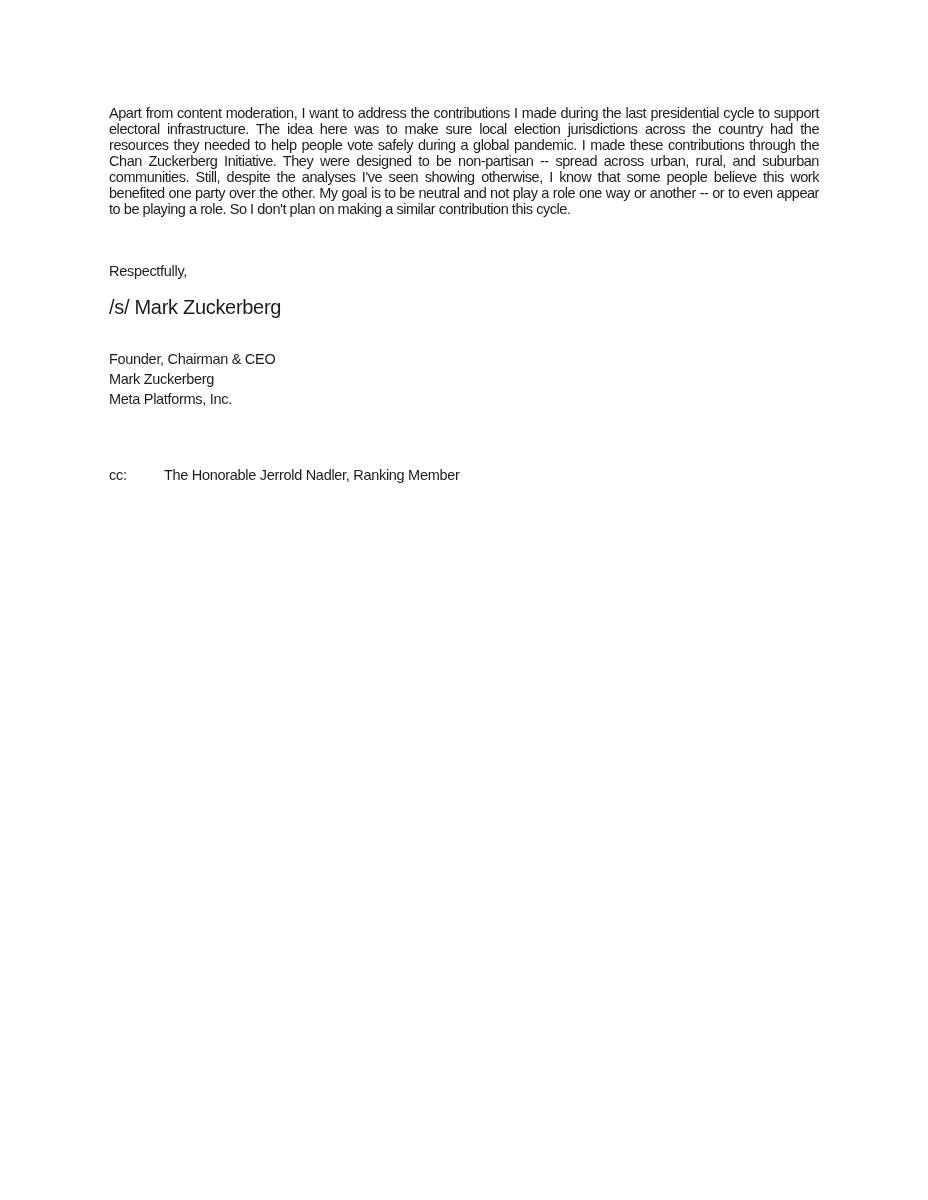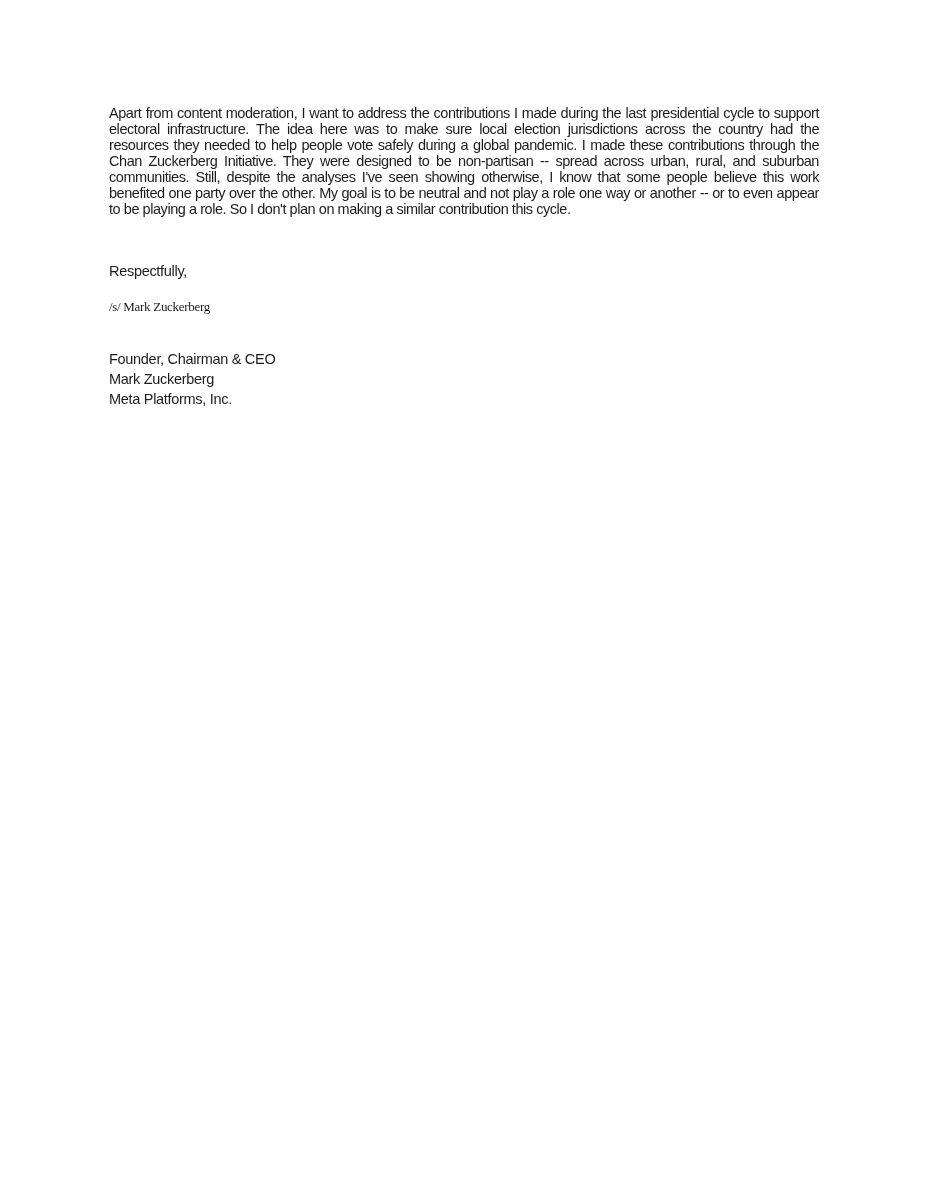--- a/index.html
+++ b/index.html
@@ -28,24 +28,23 @@
     text-align: justify;
   }
   .closing-line {
     margin-top: 44px;
     font-size: 14.5px;
     line-height: 20px;
     letter-spacing: -0.3px;
   }
   .signature-line {
     margin-top: 16px;
-    font-size: 13px;
+    font-size: 20px;
     line-height: 20px;
     letter-spacing: -0.3px;
-    font-family: Liberation Serif, serif;
   }
   .signature-block {
     margin-top: 32px;
     font-size: 14.5px;
     line-height: 20px;
     letter-spacing: -0.3px;
   }
   .cc-row {
     margin-top: 56px;
     display: flex;
@@ -69,14 +68,18 @@
   <p class="closing-line">Respectfully,</p>
 
   <p class="signature-line">/s/ Mark Zuckerberg</p>
 
   <div class="signature-block">
     <div>Founder, Chairman &amp; CEO</div>
     <div>Mark Zuckerberg</div>
     <div>Meta Platforms, Inc.</div>
   </div>
 
+  <div class="cc-row">
+    <span class="cc-label">cc:</span>
+    <span class="cc-recipient">The Honorable Jerrold Nadler, Ranking Member</span>
+  </div>
 
 </div>
 
 </body></html>

